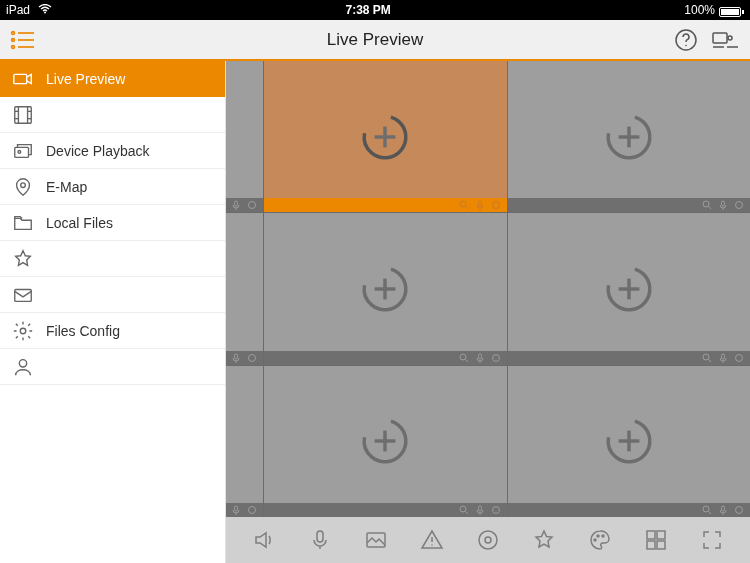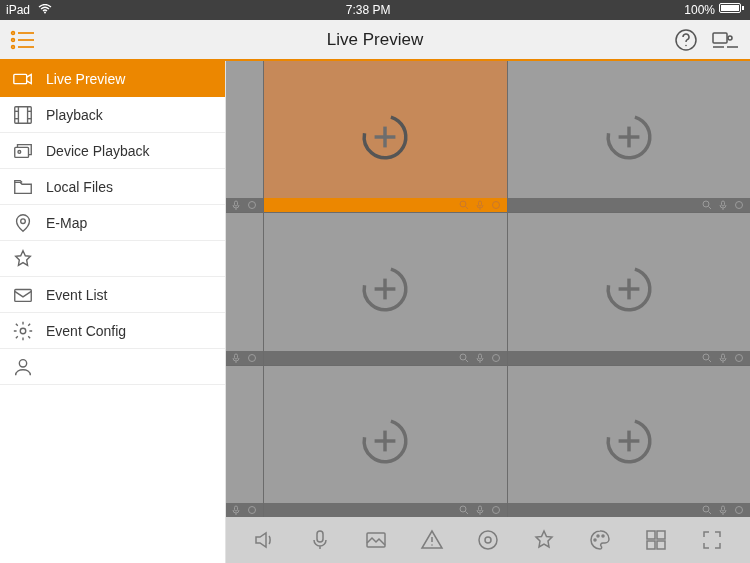--- a/index.html
+++ b/index.html
@@ -1,23 +1,23 @@
 <!DOCTYPE html>
 <html><head>
 <meta charset="utf-8">
 <style>
   * { margin: 0; padding: 0; box-sizing: border-box; }
   html, body { width: 750px; height: 563px; font-family: -apple-system, "Helvetica Neue", Arial, sans-serif; overflow: hidden; background:#d9d9d9; }
   .stage { width:750px; height:563px; position:relative; }
 
   
-  .statusbar { height:20px; background:#404040; color:#fff; display:flex; justify-content:space-between; align-items:center; font-size:12px; padding:0 6px; }
+  .statusbar { height:20px; background:#000000; color:#fff; display:flex; justify-content:space-between; align-items:center; font-size:12px; padding:0 6px; }
   .statusbar .signal { display:flex; align-items:center; gap:4px;}
   .statusbar .wifi { margin-left:4px;}
-  .statusbar .right { display:flex; align-items:flex-start; gap:4px;}
+  .statusbar .right { display:flex; align-items:flex-end; gap:4px;}
   .battery { display:inline-flex; align-items:center;}
   .battery-body { width:22px;height:10px;border:1px solid #fff;border-radius:2px; position:relative;}
   .battery-body::after { content:''; position:absolute; left:1px;top:1px;bottom:1px;right:1px; background:#fff;}
   .battery-tip { width:2px;height:4px; background:#fff; margin-left:1px;}
 
   
   .header { height:41px; background:#f0f0f0; border-bottom:2px solid #ec8700; display:flex; align-items:center; justify-content:space-between; padding:0 10px; color:#333; }
   .header .title { font-size:17px; font-weight:400; color:#222; position:absolute; left:0; right:0; text-align:center; pointer-events:none;}
   .header .left, .header .right { display:flex; align-items:center; gap:14px; z-index:2;}
   .icon { display:inline-flex; align-items:center; justify-content:center; }
@@ -60,21 +60,21 @@
 <div class="statusbar">
   <div class="signal">
     <span>iPad</span>
     <span class="wifi">
       <svg width="14" height="10" viewBox="0 0 14 10">
             <path d="M1 3 Q7 -2 13 3 M3 5 Q7 1.5 11 5 M5 7 Q7 5 9 7" stroke="#fff" stroke-width="1.3" fill="none"></path>
             <circle cx="7" cy="8.5" r="1" fill="#fff"></circle>
           </svg>
     </span>
   </div>
-  <div style="font-weight:400;">7:38 PM</div>
+  <div style="font-weight:700;">7:38 PM</div>
   <div class="right">
     <span>100%</span>
     <span class="battery">
           <span class="battery-body"></span>
           <span class="battery-tip"></span>
         </span>
   </div>
 </div>
 
 <div class="header">
@@ -129,80 +129,78 @@
             <svg width="22" height="22" viewBox="0 0 24 24" fill="none" stroke="currentColor" stroke-width="1.5">
               <rect x="3" y="3" width="18" height="18" rx="1"></rect>
               <line x1="7" y1="3" x2="7" y2="21"></line>
               <line x1="17" y1="3" x2="17" y2="21"></line>
               <line x1="3" y1="8" x2="7" y2="8"></line>
               <line x1="3" y1="16" x2="7" y2="16"></line>
               <line x1="17" y1="8" x2="21" y2="8"></line>
               <line x1="17" y1="16" x2="21" y2="16"></line>
             </svg>
           </span>
-      <span class="lbl">Playback</span>
     </div>
 
     <div class="item">
       <span class="ic">
             <svg width="22" height="22" viewBox="0 0 24 24" fill="none" stroke="currentColor" stroke-width="1.5">
               <rect x="3" y="8" width="15" height="11" rx="1"></rect>
               <path d="M6 8V5h15v11h-3"></path>
               <circle cx="8" cy="13" r="1.5"></circle>
             </svg>
           </span>
       <span class="lbl">Device Playback</span>
     </div>
 
     <div class="item">
       <span class="ic">
             <svg width="22" height="22" viewBox="0 0 24 24" fill="none" stroke="currentColor" stroke-width="1.5">
+              <path d="M12 21s-7-6-7-11a7 7 0 0 1 14 0c0 5-7 11-7 11z"></path>
+              <circle cx="12" cy="10" r="2.5"></circle>
+            </svg>
+          </span>
+      <span class="lbl">E-Map</span>
+    </div>
+
+    <div class="item">
+      <span class="ic">
+            <svg width="22" height="22" viewBox="0 0 24 24" fill="none" stroke="currentColor" stroke-width="1.5">
               <path d="M3 7h6l2 2h10v10H3z"></path>
               <path d="M3 7V5h6l2 2"></path>
             </svg>
           </span>
       <span class="lbl">Local Files</span>
     </div>
 
     <div class="item">
       <span class="ic">
             <svg width="22" height="22" viewBox="0 0 24 24" fill="none" stroke="currentColor" stroke-width="1.5">
-              <path d="M12 21s-7-6-7-11a7 7 0 0 1 14 0c0 5-7 11-7 11z"></path>
-              <circle cx="12" cy="10" r="2.5"></circle>
-            </svg>
-          </span>
-      <span class="lbl">E-Map</span>
-    </div>
-
-    <div class="item">
-      <span class="ic">
-            <svg width="22" height="22" viewBox="0 0 24 24" fill="none" stroke="currentColor" stroke-width="1.5">
               <path d="M12 3l2.5 5.5L20 9l-4 4 1 6-5-3-5 3 1-6-4-4 5.5-.5z"></path>
             </svg>
           </span>
     </div>
 
     <div class="item">
       <span class="ic">
             <svg width="22" height="22" viewBox="0 0 24 24" fill="none" stroke="currentColor" stroke-width="1.5">
               <rect x="3" y="6" width="18" height="13" rx="1"></rect>
               <path d="M3 8l9 6 9-6"></path>
             </svg>
           </span>
-      <span class="lbl">Event List</span>
     </div>
 
     <div class="item">
       <span class="ic">
             <svg width="22" height="22" viewBox="0 0 24 24" fill="none" stroke="currentColor" stroke-width="1.5">
               <circle cx="12" cy="12" r="3"></circle>
               <path d="M12 2v3M12 19v3M4.2 4.2l2.1 2.1M17.7 17.7l2.1 2.1M2 12h3M19 12h3M4.2 19.8l2.1-2.1M17.7 6.3l2.1-2.1"></path>
             </svg>
           </span>
-      <span class="lbl">Event Config</span>
+      <span class="lbl">Files Config</span>
     </div>
 
     <div class="item">
       <span class="ic">
             <svg width="22" height="22" viewBox="0 0 24 24" fill="none" stroke="currentColor" stroke-width="1.5">
               <circle cx="12" cy="8" r="4"></circle>
               <path d="M4 21c0-4 4-6 8-6s8 2 8 6"></path>
             </svg>
           </span>
     </div>

